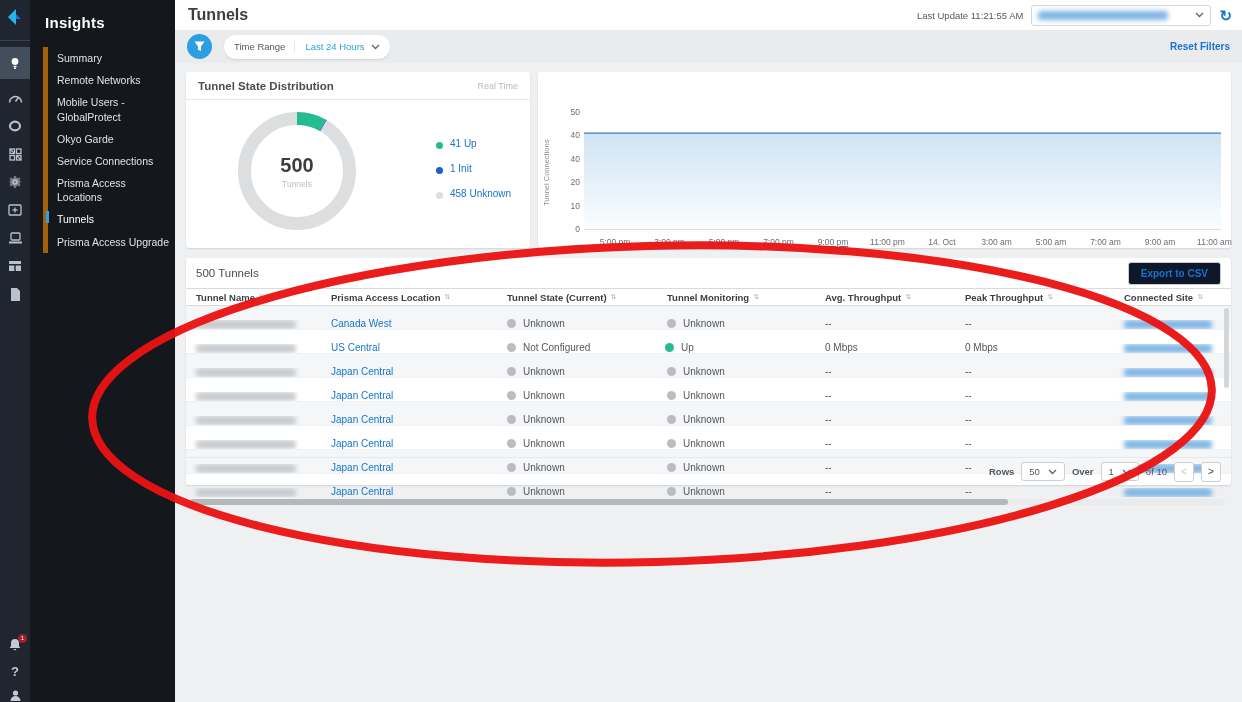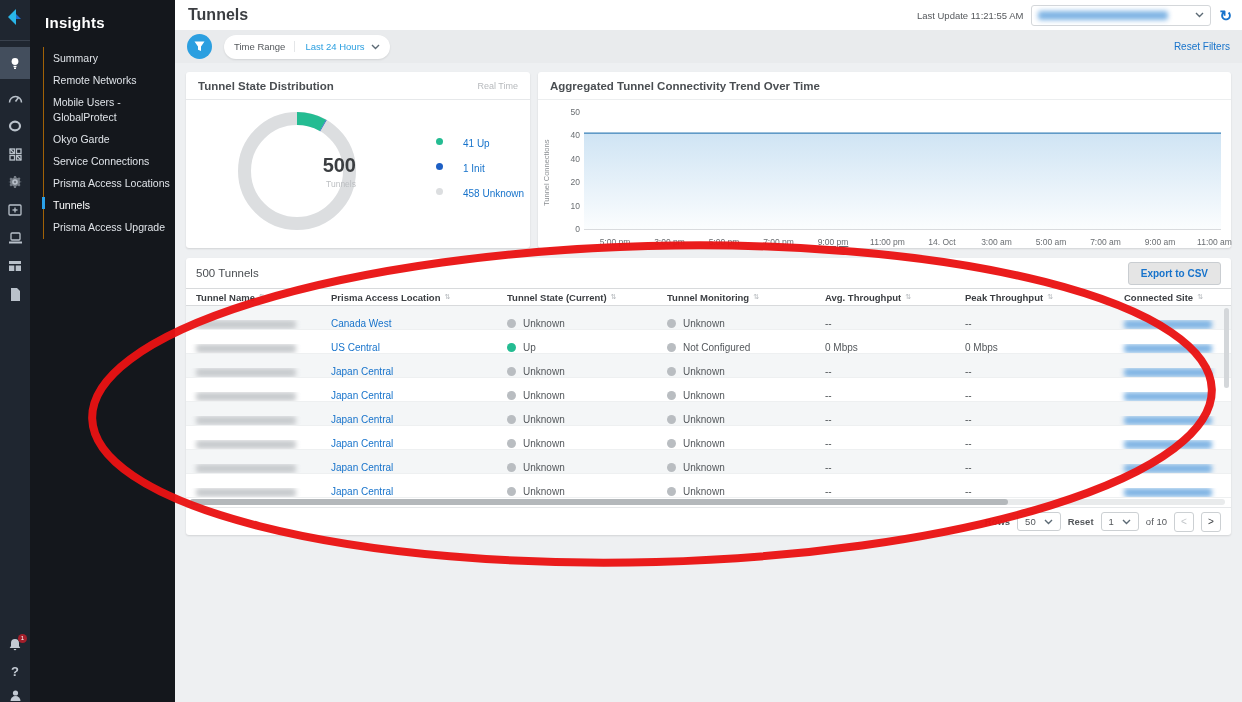--- a/index.html
+++ b/index.html
@@ -12,21 +12,21 @@
   .rail .divider { position:absolute; left:0; top:40px; width:30px; height:1px; background:#39414d; }
   .rail-item { position:absolute; left:0; width:30px; height:28px; display:flex; align-items:center; justify-content:center; cursor:pointer; }
   .rail-item.active { background:#434e5d; height:32px; }
   .rail svg { display:block; }
   .badge { position:absolute; top:-4px; right:-5px; min-width:9px; height:9px; background:#a31f2b; color:#fff; border-radius:5px; font-size:6px; line-height:9px; text-align:center; padding:0 1px; }
   .help-glyph { color:#c3cad3; font-size:13px; font-weight:bold; }
 
   
   .panel { position:absolute; left:30px; top:0; width:145px; height:702px; background:#14171c; z-index:2; }
   .panel-title { color:#fff; font-size:15px; font-weight:bold; letter-spacing:.3px; padding:14px 4px 16px 15px; }
-  .nav { position:relative; border-left:1px solid #a16207; margin-left:13px; }
+  .nav { position:relative; border-left:5px solid #a16207; margin-left:13px; }
   .nav-item { position:relative; padding:4px 4px 4px 9px; font-size:10.5px; color:#dfe3e8; cursor:pointer; line-height:1.35; }
   .nav-item.active { color:#fff; }
   .nav-item.active::before { content:""; position:absolute; left:-2px; top:3px; width:3px; height:12px; background:#2ba1e8; }
 
   
   .main { position:absolute; left:175px; top:0; width:1067px; height:702px; background:#eef0f2; }
   .topbar { position:relative; height:30px; background:#fff; display:flex; align-items:center; padding:0 10px 0 13px; }
   .page-title { font-size:16px; font-weight:bold; color:#3b3e42; flex:0 0 auto; }
   .topbar-right { margin-left:auto; display:flex; align-items:center; gap:8px; }
   .last-update { font-size:9.5px; color:#55585c; }
@@ -36,51 +36,51 @@
   .redact.gray { background:#c7cacd; }
   .tenant-select .redact { width:130px; height:9px; }
   .tenant-select .chev { margin-left:auto; }
   .refresh { font-size:15px; color:#1773cb; font-weight:bold; cursor:pointer; line-height:1; }
 
   .filterbar { position:relative; height:33px; background:#e9ebed; display:flex; align-items:center; padding:0 12px; }
   .filter-btn { width:25px; height:25px; border-radius:50%; background:#2b9fe0; display:flex; align-items:center; justify-content:center; cursor:pointer; }
   .tr-pill { margin-left:12px; height:24px; background:#fff; border-radius:13px; box-shadow:0 1px 2px rgba(0,0,0,.1); display:flex; align-items:center; padding:0 10px; cursor:pointer; }
   .tr-label { font-size:9.5px; color:#54585c; padding-right:9px; border-right:1px solid #e4e6e8; }
   .tr-value { font-size:9.5px; color:#2b9fe0; padding:0 6px 0 10px; }
-  .reset-filters { margin-left:auto; font-size:10px; font-weight:normal; color:#1773cb; cursor:pointer; }
+  .reset-filters { margin-left:auto; font-size:10px; font-weight:bold; color:#1773cb; cursor:pointer; }
 
   .card { position:absolute; background:#fff; border-radius:3px; box-shadow:0 1px 2px rgba(0,0,0,.12); }
   .card-hd { height:28px; display:flex; align-items:center; padding:0 12px; border-bottom:1px solid #e6e8ea; }
   .card-title { font-size:11.5px; font-weight:bold; color:#4a4e52; }
   .card-note { margin-left:auto; font-size:9px; color:#b7babd; }
 
   
   #donutCard { left:11px; top:72px; width:344px; height:176px; }
   .donut-wrap { position:absolute; left:52px; top:40px; width:118px; height:118px; }
-  .donut-center { position:absolute; inset:0; display:flex; flex-direction:column; align-items:flex-end; justify-content:center; }
+  .donut-center { position:absolute; inset:0; display:flex; flex-direction:column; align-items:center; justify-content:center; }
   .donut-val { font-size:20px; font-weight:bold; color:#3b3e41; }
   .donut-sub { font-size:8.5px; color:#bcbfc2; margin-top:2px; }
   .legend { position:absolute; left:250px; top:66px; display:flex; flex-direction:column; gap:14px; }
-  .legend-item { display:flex; align-items:flex-start; gap:20px; cursor:pointer; }
+  .legend-item { display:flex; align-items:flex-end; gap:7px; cursor:pointer; }
   .legend-dot { width:7px; height:7px; border-radius:50%; }
   .legend-label { font-size:10px; color:#1773cb; }
 
   
   #trendCard { left:363px; top:72px; width:693px; height:176px; }
   .plot-area { position:absolute; left:46px; right:10px; top:40px; height:118px; border-bottom:1px solid #d9dbde; }
   .plot-area svg { position:absolute; inset:0; width:100%; height:100%; }
   .ylabel { position:absolute; left:4px; top:46px; height:110px; width:10px; font-size:7.5px; color:#8a8e92; writing-mode:vertical-rl; transform:rotate(180deg); text-align:center; }
   .ytick { position:absolute; right:6px; width:22px; text-align:right; font-size:8.5px; color:#6a6e72; transform:translateY(-50%); }
   .xtick { position:absolute; bottom:6px; transform:translateX(-50%); font-size:8.5px; color:#6a6e72; white-space:nowrap; }
 
   
-  #tableCard { left:11px; top:258px; width:1045px; height:277px; }
+  #tableCard { left:11px; top:258px; width:1045px; height:227px; }
   .table-top { height:30px; display:flex; align-items:center; padding:0 10px; }
   .table-count { font-size:11.5px; color:#4a4e52; }
-  .export-btn { margin-left:auto; background:#e5e5e5; border:1px solid #c9cdd1; border-radius:3px; font-size:10px; font-weight:bold; color:#1773cb; padding:5px 12px; cursor:pointer;text-align:center; }
+  .export-btn { margin-left:auto; background:#0f172a; border:1px solid #c9cdd1; border-radius:3px; font-size:10px; font-weight:bold; color:#1773cb; padding:5px 12px; cursor:pointer;text-align:center; }
   .thead { display:flex; border-top:1px solid #d8dadc; border-bottom:1px solid #d8dadc; height:18px; }
   .th { display:flex; align-items:center; gap:4px; font-size:9.5px; font-weight:bold; color:#3b3e42; padding:0 10px; cursor:pointer; }
   .sort { font-size:7px; color:#b3b7bb; font-weight:normal; }
   .trow { display:flex; height:24px; border-bottom:1px solid #eef0f1;align-items:flex-end; }
   .trow.alt { background:#f4f6f7; }
   .td { display:flex; align-items:center; padding:0 10px; font-size:10px; color:#54585c; overflow:hidden; }
   .td .link { color:#1773cb; cursor:pointer; }
   .dot { width:9px; height:9px; border-radius:50%; margin-right:7px; flex:0 0 auto; }
   .name-bar { width:100px; height:9px; }
   .site-bar { width:88px; height:9px; }
@@ -263,23 +263,20 @@
             <span class="legend-label">1 Init</span>
           </div>
           <div class="legend-item">
             <span class="legend-dot" style="background: rgb(220, 222, 224);"></span>
             <span class="legend-label">458 Unknown</span>
           </div>
         </div>
     </div>
 
     <div class="card" id="trendCard">
-      <div class="card-hd" style="border-bottom:1px solid #eceeef">
-        <span class="card-title">Aggregated Tunnel Connectivity Trend Over Time</span>
-      </div>
       <div class="ylabel" id="ylab">Tunnel Connections</div>
       <div class="plot-area">
         <svg id="trendSvg" viewBox="0 0 1000 500" preserveAspectRatio="none">
           <defs>
             <linearGradient id="ag" x1="0" y1="0" x2="0" y2="1">
               <stop offset="0" stop-color="#cfe4f4"></stop>
                 <stop offset="1" stop-color="#fbfdfe"></stop>
             </linearGradient>
           </defs>
           <path id="areaPath" fill="url(#ag)" d="M0,90 L90.9090909090909,90 L181.8181818181818,90 L272.7272727272727,90 L363.6363636363636,90 L454.5454545454545,90 L545.4545454545454,90 L636.3636363636364,90 L727.2727272727273,90 L818.1818181818182,90 L909.090909090909,90 L1000,90 L1000,500 L0,500 Z"></path>
@@ -367,27 +364,27 @@
               <span class="redact blue site-bar"></span>
             </div>
           </div>
           <div class="trow">
             <div class="td c0">
               <span class="redact gray name-bar"></span>
             </div>
             <div class="td c1">
               <span class="link">US Central</span>
             </div>
+            <div class="td c3">
+              <span class="dot" style="background: rgb(185, 189, 193);"></span>
+              <span>Not Configured</span>
+            </div>
             <div class="td c2">
               <span class="dot" style="background: rgb(36, 188, 146);"></span>
               <span>Up</span>
-            </div>
-            <div class="td c3">
-              <span class="dot" style="background: rgb(185, 189, 193);"></span>
-              <span>Not Configured</span>
             </div>
             <div class="td c4">0 Mbps</div>
             <div class="td c5">0 Mbps</div>
             <div class="td c6">
               <span class="redact blue site-bar"></span>
             </div>
           </div>
           <div class="trow alt">
             <div class="td c0">
               <span class="redact gray name-bar"></span>
@@ -520,21 +517,21 @@
         </div>
       <div class="vscroll"></div>
       <div class="pager">
         <span class="lbl">Rows</span>
         <div class="mini-select">
           <span>50</span>
           <svg width="9" height="6" viewBox="0 0 9 6">
               <polyline points="1,1 4.5,4.5 8,1" fill="none" stroke="#5c6a75" stroke-width="1.4"></polyline>
             </svg>
         </div>
-        <span class="lbl">Reset</span>
+        <span class="lbl">Over</span>
         <div class="mini-select">
           <span>1</span>
           <svg width="9" height="6" viewBox="0 0 9 6">
               <polyline points="1,1 4.5,4.5 8,1" fill="none" stroke="#5c6a75" stroke-width="1.4"></polyline>
             </svg>
         </div>
         <span class="lbl" style="font-weight:normal">of 10</span>
         <div class="pg-btn prev">&lt;</div>
         <div class="pg-btn next">&gt;</div>
       </div>

